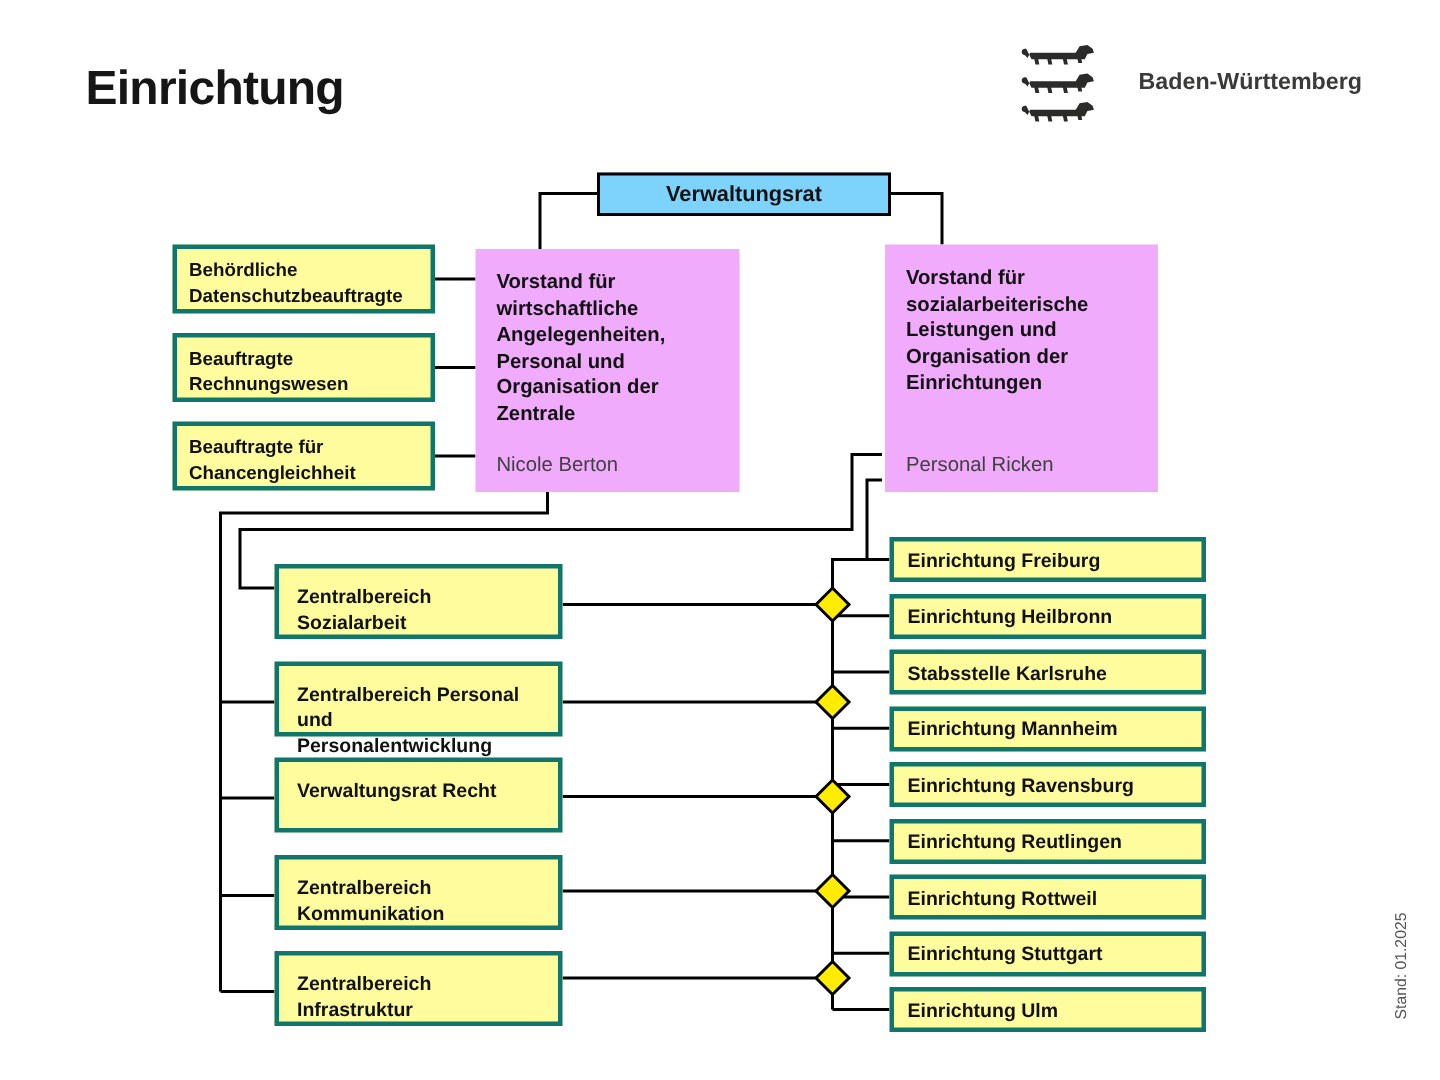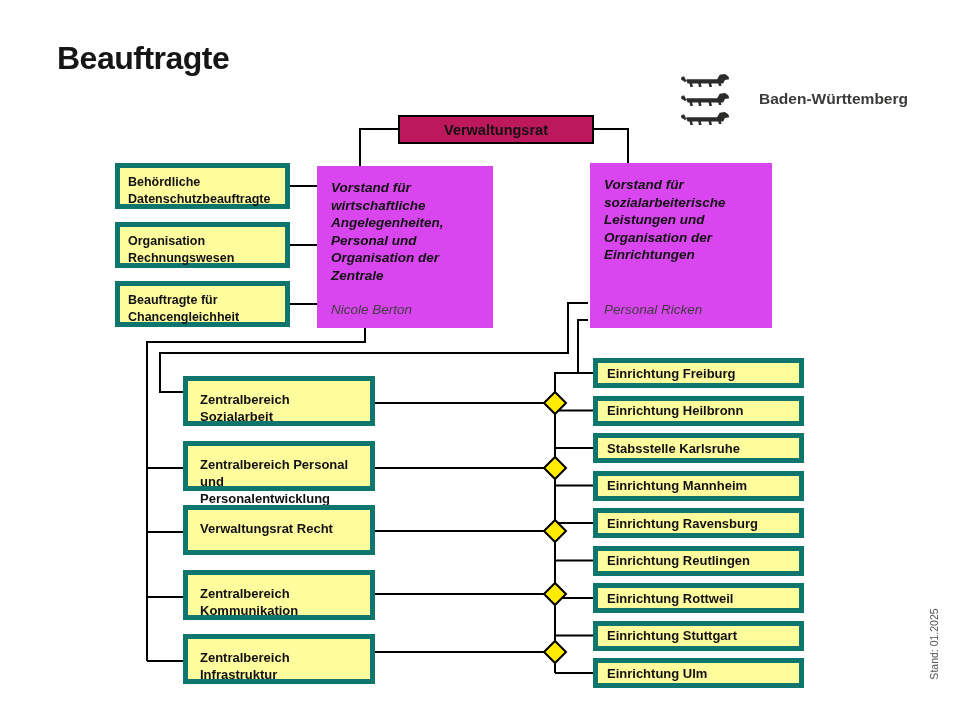--- a/index.html
+++ b/index.html
@@ -1,34 +1,34 @@
 <!DOCTYPE html>
 <html><head>
 <meta charset="utf-8">
 <style>
   html,body{margin:0;padding:0;background:#fff;}
   #canvas{position:relative;width:960px;height:720px;background:#ffffff;overflow:hidden;
           font-family:"Liberation Sans",sans-serif;color:#111;}
   
   #page-title{position:absolute;left:57px;top:40px;margin:0;font-size:32px;font-weight:bold;
               letter-spacing:-0.5px;color:#161616;}
-  .logo{position:absolute;right:52px;top:28px;display:flex;align-items:center;gap:28px;margin-top:44px;}
+  .logo{position:absolute;right:52px;top:28px;display:flex;align-items:center;gap:28px;}
   .logo-lions{display:flex;flex-direction:column;gap:3px;}
   .logo-lions svg{display:block;}
   .logo-text{font-size:15.5px;font-weight:bold;line-height:20px;color:#3a3a38;white-space:nowrap;}
   
   .node{position:absolute;box-sizing:border-box;font-weight:bold;}
-  .root-box{left:398px;top:115px;width:196px;height:29px;background:#be185d;border:2px solid #000;
+  .root-box{left:398px;top:115px;width:196px;height:29px;background:#7dd3fc;border:2px solid #000;
             display:flex;align-items:center;justify-content:center;font-size:14.5px;}
-  .vorstand{background:#d946ef;padding:13px 12px 10px 14px;font-size:13.5px;line-height:17.5px;font-style:italic;}
+  .vorstand{background:#f0abfc;padding:13px 12px 10px 14px;font-size:13.5px;line-height:17.5px;}
   .vorstand .v-title{font-weight:bold;color:#111;}
   .vorstand .v-name{position:absolute;left:14px;bottom:10px;font-weight:normal;font-size:13.5px;color:#3f3f3f;}
   #vorstand-0{left:317px;top:166px;width:176px;height:162px;}
   #vorstand-1{left:590px;top:163px;width:182px;height:165px;}
-  .lightbox{background:#FFFC9E;border:5px solid #0f766e;color:#111;}
+  .lightbox{background:#FFFC9E;border:3px solid #0f766e;color:#111;}
   .staff-box{left:115px;width:175px;height:46px;padding:6px 6px 6px 8px;
              font-size:12.5px;line-height:16.5px;top:calc(163px + var(--i)*59px);}
   .division-box{left:183px;width:192px;height:50px;padding:10px 18px 6px 12px;
                 font-size:13px;line-height:17px;top:calc(376px + var(--i)*64.5px);}
   .facility-box{left:593px;width:211px;height:30px;padding:0 6px 0 9px;display:flex;align-items:center;
                 font-size:13px;top:calc(358px + var(--i)*37.5px);}
   
   #connector-svg{position:absolute;left:0;top:0;pointer-events:none;}
   
   #stand-note{position:absolute;right:-24px;top:638px;width:100px;transform:rotate(-90deg);
@@ -77,21 +77,21 @@
 
     <g fill="#FFEC00" stroke="#000" stroke-width="2">
       <path d="M544 403 L555 392 L566 403 L555 414 Z"></path>
       <path d="M544 468 L555 457 L566 468 L555 479 Z"></path>
       <path d="M544 531 L555 520 L566 531 L555 542 Z"></path>
       <path d="M544 594 L555 583 L566 594 L555 605 Z"></path>
       <path d="M544 652 L555 641 L566 652 L555 663 Z"></path>
     </g>
   </svg>
 
-  <h1 id="page-title">Beauftragte</h1>
+  <h1 id="page-title">Einrichtung</h1>
 
   <div class="logo">
     <div class="logo-lions">
       <svg width="52" height="16" viewBox="0 0 60 18" fill="#2b2b29">
         <path d="M6,5 C2,4 1,9 5,10 L7,12 L9,8 L44,8 L47,3 L53,2 L57,5 L58,8 L53,9 L51,13 L10,13 Z"></path>
         <path d="M12,12 l3,0 1,5 -3,0 Z M22,12 l3,0 1,5 -3,0 Z M34,12 l3,0 1,5 -3,0 Z M45,11 l3,0 1,5 -3,0 Z"></path>
       </svg>
       <svg width="52" height="16" viewBox="0 0 60 18" fill="#2b2b29">
         <path d="M6,5 C2,4 1,9 5,10 L7,12 L9,8 L44,8 L47,3 L53,2 L57,5 L58,8 L53,9 L51,13 L10,13 Z"></path>
         <path d="M12,12 l3,0 1,5 -3,0 Z M22,12 l3,0 1,5 -3,0 Z M34,12 l3,0 1,5 -3,0 Z M45,11 l3,0 1,5 -3,0 Z"></path>
@@ -119,21 +119,21 @@
     <div class="v-name">Personal Ricken</div>
   </div>
 
   <div>
 
       <div class="node lightbox staff-box" style="--i: 0;">
         <span>Behördliche Datenschutzbeauftragte</span>
       </div>
 
       <div class="node lightbox staff-box" style="--i: 1;">
-        <span>Organisation Rechnungswesen</span>
+        <span>Beauftragte Rechnungswesen</span>
       </div>
 
       <div class="node lightbox staff-box" style="--i: 2;">
         <span>Beauftragte für Chancengleichheit</span>
       </div>
     </div>
 
   <div>
 
       <div class="node lightbox division-box" style="--i: 0;">

